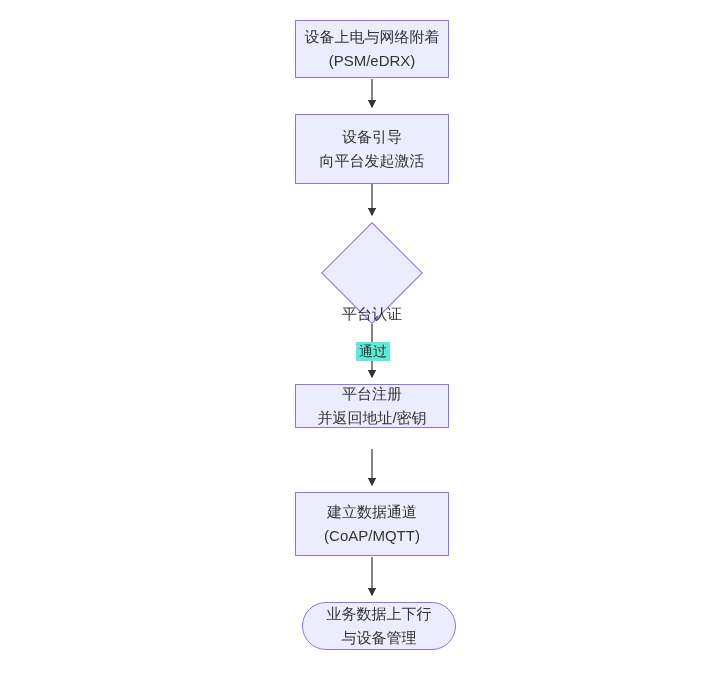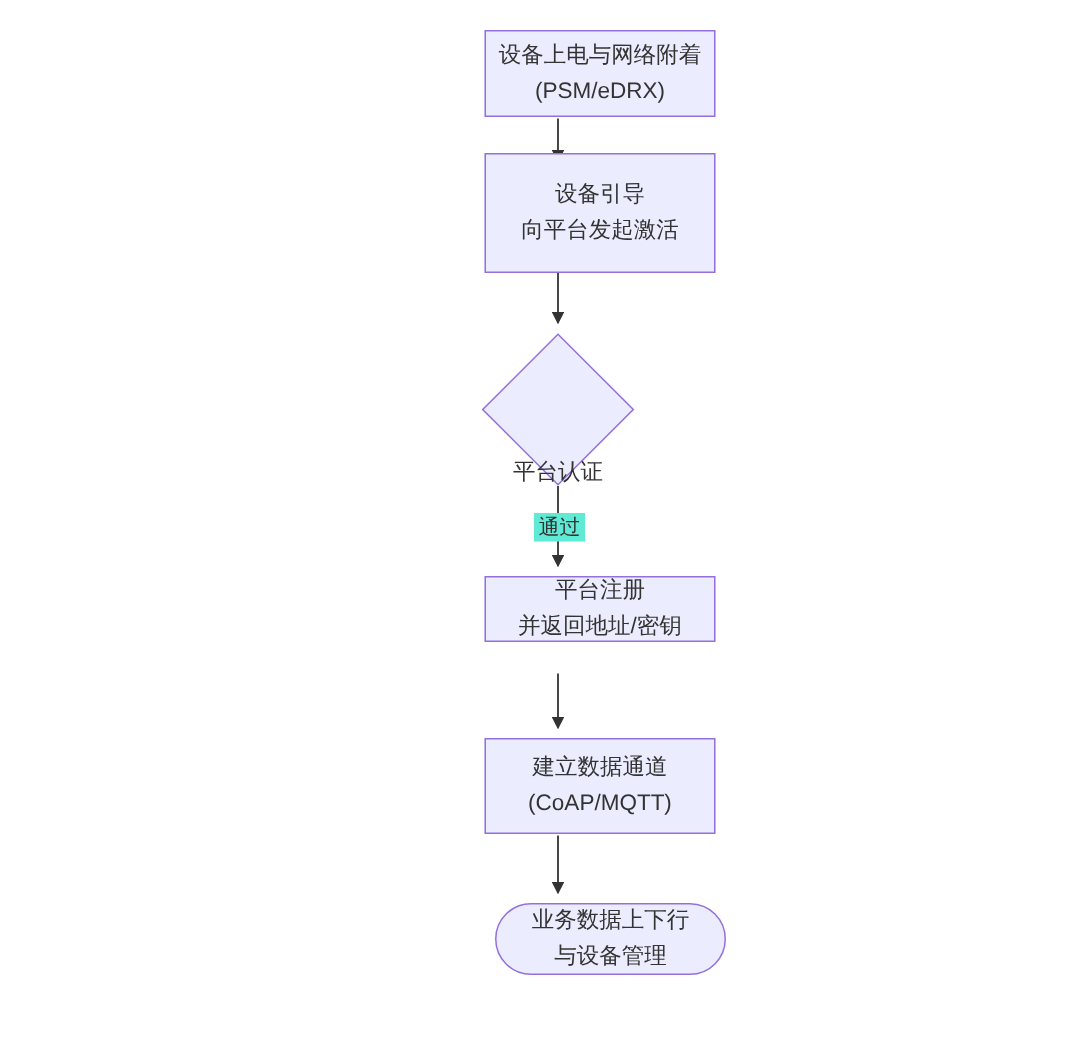--- a/index.html
+++ b/index.html
@@ -26,24 +26,23 @@
     background: #ECECFF;
     border: 1px solid #9370DB;
     display: flex;
     flex-direction: column;
     align-items: center;
     justify-content: center;
     text-align: left;
     font-size: 15px;
     line-height: 24px;
     color: #333333;
-    margin-left: 28px;
   }
   .node-a { left: 295px; top: 20px;  height: 58px; }
-  .node-b { left: 295px; top: 102px; height: 80px; }
+  .node-b { left: 295px; top: 114px; height: 70px; }
   .node-d { left: 295px; top: 384px; height: 44px; }
   .node-e { left: 295px; top: 492px; height: 64px; }
   .node-f { left: 302px; top: 602px; height: 48px; border-radius: 25px; }
   .diamond {
     position: absolute;
     left: 321px; top: 222px;
     width: 102px; height: 102px;
     display: flex;
     align-items: flex-end;
     justify-content: center;

